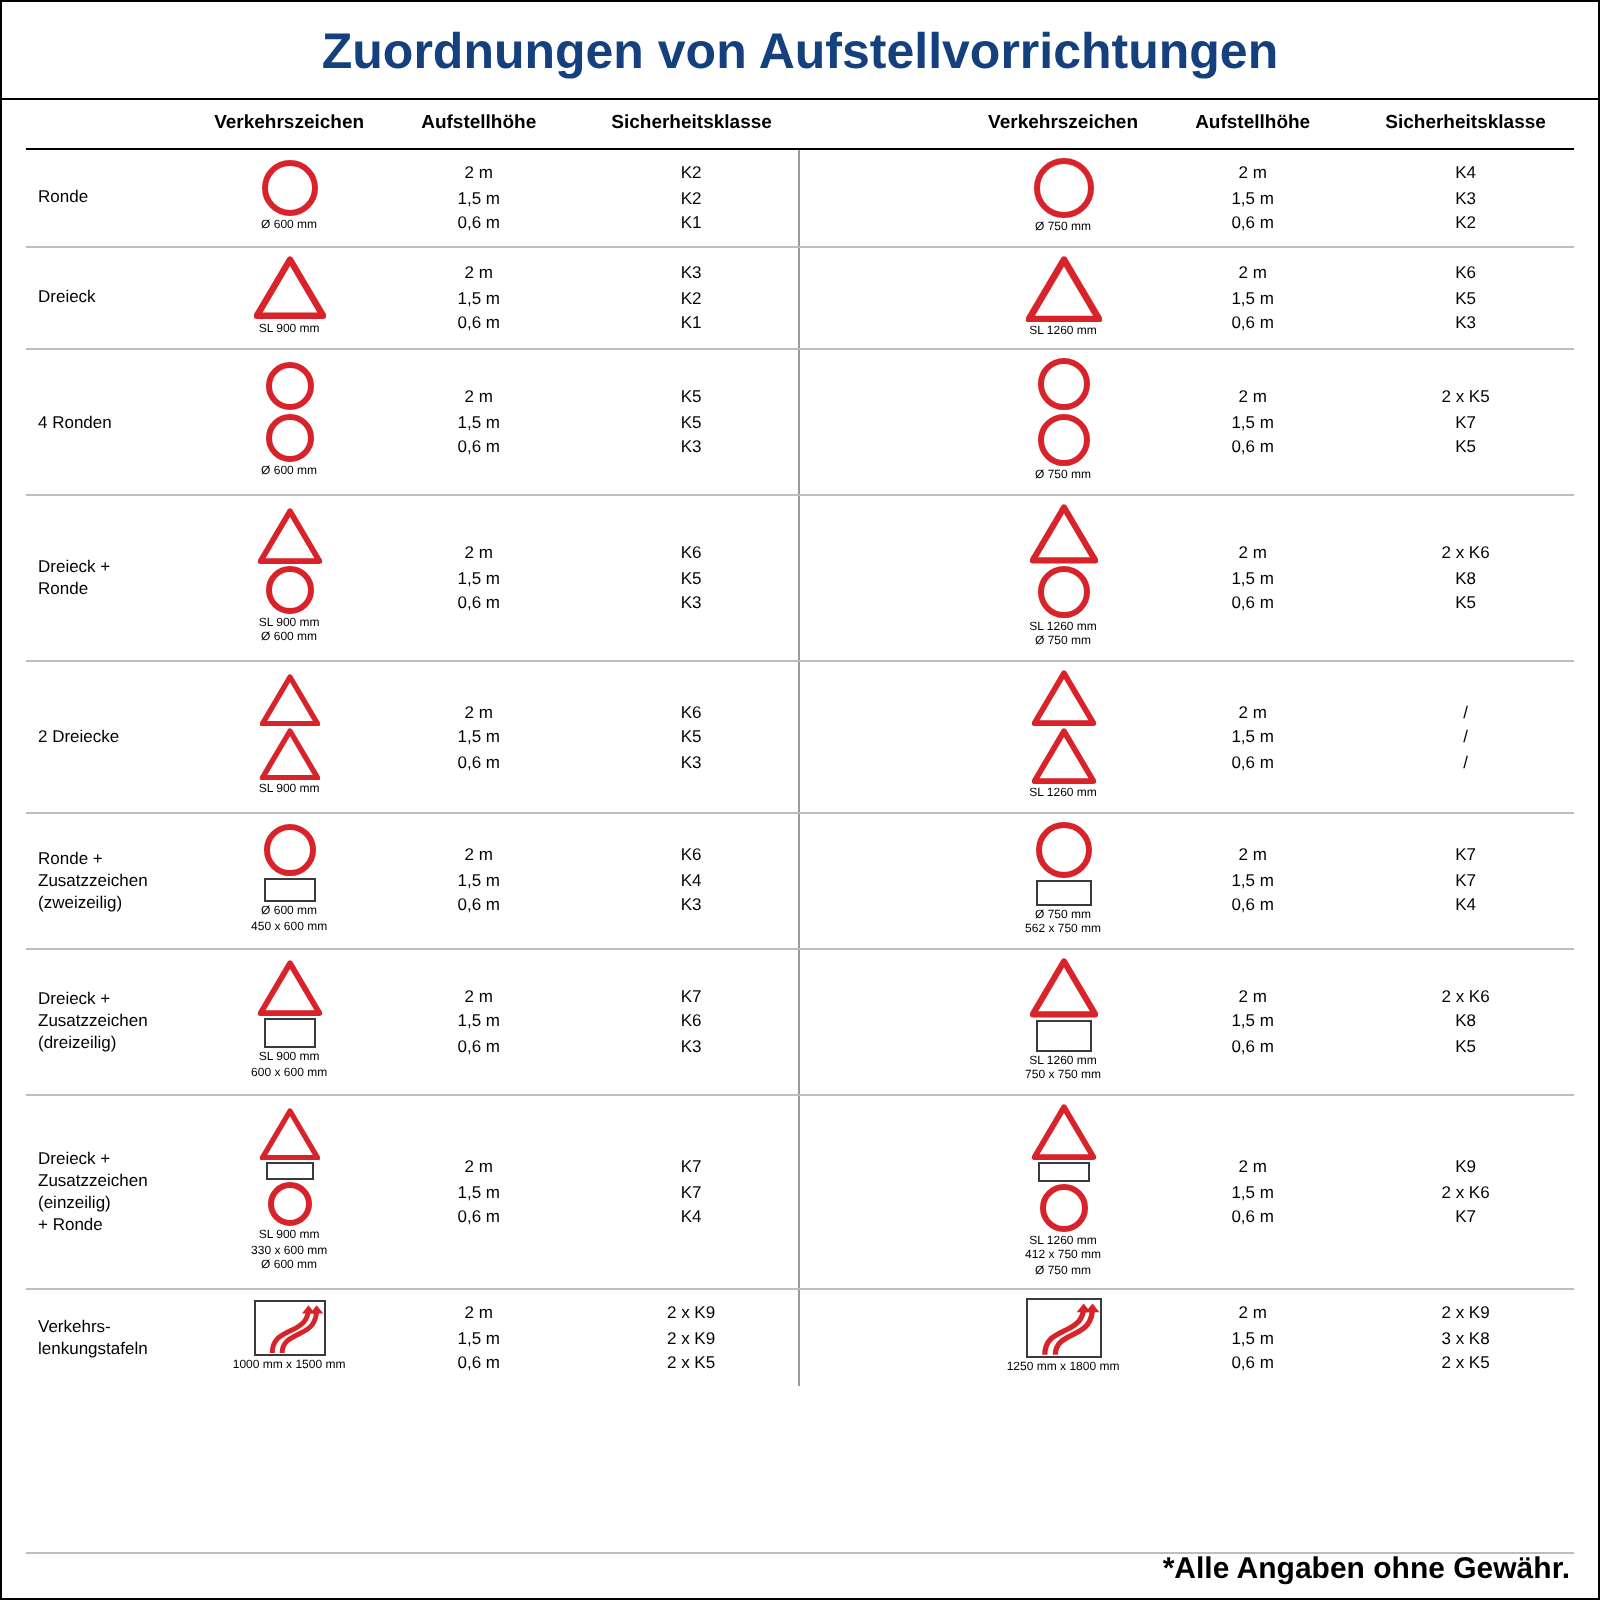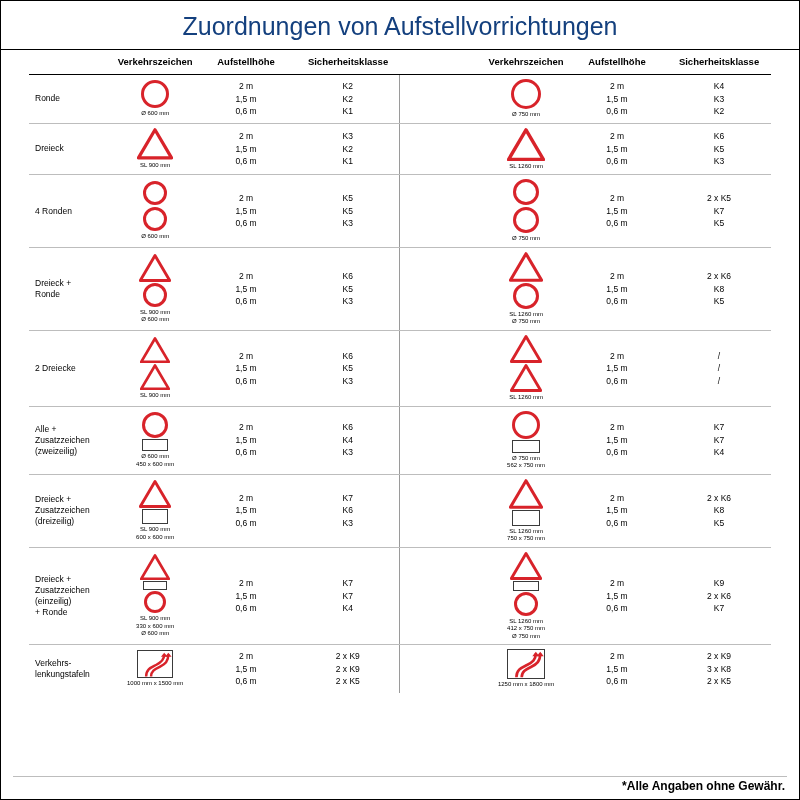--- a/index.html
+++ b/index.html
@@ -22,27 +22,27 @@
     background: #ffffff;
     overflow: hidden;
   }
   .title-block {
     text-align: center;
     padding: 10px 0 8px 0;
     border-bottom: 1px solid #000000;
   }
   .title-line {
     color: #14407e;
-    font-weight: normal;
+    font-weight: bold;
     font-size: 25px;
     line-height: 30px;
     letter-spacing: 0px;
   }
   .table-wrap {
-    padding: 0 28px;
+    padding: 0 12px;
   }
   table.main {
     width: 100%;
     border-collapse: collapse;
     table-layout: fixed;
   }
   table.main col.c-label  { width: 11.5%; }
   table.main col.c-sign   { width: 11.0%; }
   table.main col.c-height { width: 13.5%; }
   table.main col.c-class  { width: 14.0%; }
@@ -116,21 +116,21 @@
   .lenk {
     border: 1.2px solid #3a3a3a;
     background: #ffffff;
     box-sizing: border-box;
     position: relative;
   }
   .footnote {
     position: absolute;
     right: 14px;
     bottom: 6px;
-    font-size: 12px;
+    font-size: 15px;
     font-weight: bold;
   }
   .bottom-rule {
     position: absolute;
     left: 12px;
     right: 12px;
     bottom: 22px;
     border-top: 1px solid #bdbdbd;
   }
 </style>
@@ -460,21 +460,21 @@
             <td class="cls">
               <div class="vals">
                 <div>/</div>
                 <div>/</div>
                 <div>/</div>
               </div>
             </td>
           </tr>
           <tr>
             <td class="label">
-              <div>Alle +</div>
+              <div>Ronde +</div>
               <div>Zusatzzeichen</div>
               <div>(zweizeilig)</div>
             </td>
             <td class="sign">
               <div class="sign-stack">
                 <div class="circle" style="width:26px;height:26px;"></div>
                 <div style="height:1px"></div>
                 <div class="plate" style="width:26px;height:12px;"></div>
               </div>
               <div class="caption">

